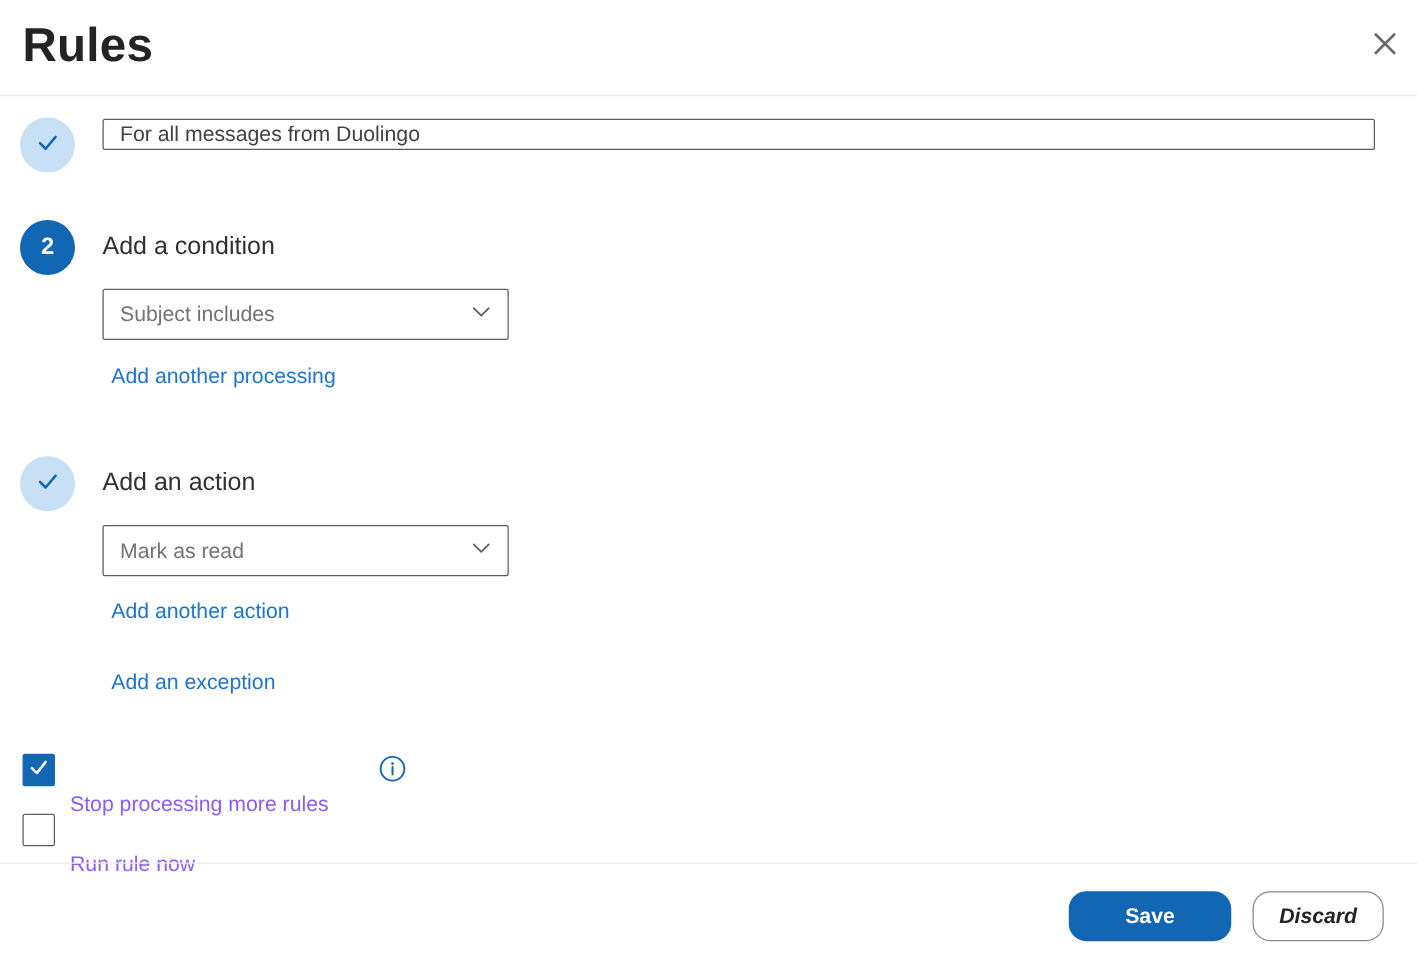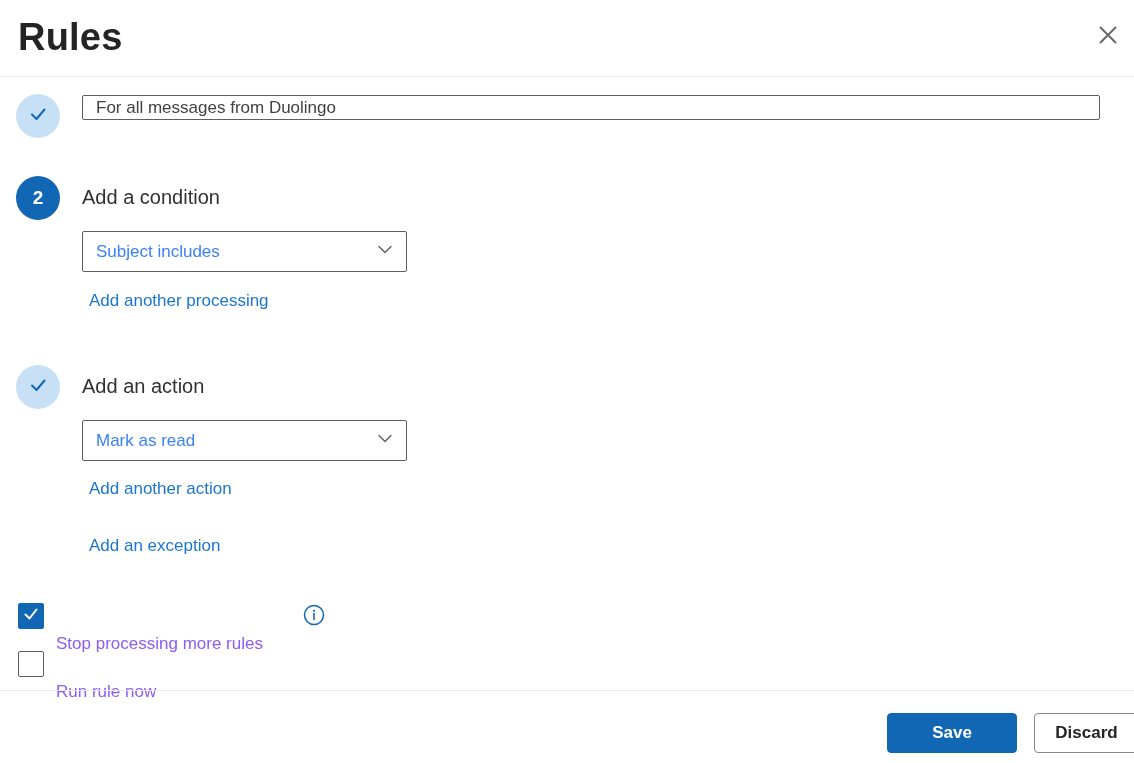--- a/index.html
+++ b/index.html
@@ -30,21 +30,21 @@
     font-size: 17px; color: #424242;
   }
   .name-input { left: 82px; top: 95px; width: 1018px; height: 25px; }
 
   .section-heading { font-size: 20px; color: #323130; }
 
   .dropdown {
     border: 1px solid #605e5c; border-radius: 2px; background: #fff;
     width: 325px; height: 41px;
     display: flex; align-items: center; justify-content: space-between;
-    padding: 0 12px 0 13px; font-size: 17px; color: #3b82f6; cursor: pointer;
+    padding: 0 12px 0 13px; font-size: 17px; color: #737373; cursor: pointer;
   }
 
   .chip-input {
     left: 414px; top: 230px; width: 463px; height: 43px;
     border: 2px solid #2b7cd3; border-radius: 2px; background: #fff;
     display: flex; align-items: center; padding: 0 8px; cursor: text;
   }
   .chip {
     display: flex; align-items: center; gap: 11px;
     background: #f3f2f1; border-radius: 14px; height: 27px; padding: 0 13px;
@@ -59,23 +59,23 @@
   .link { font-size: 17px; color: #1b76d1; cursor: pointer; text-decoration: none; display: inline-block; }
 
   
   .checkbox { width: 26px; height: 26px; border-radius: 2px; display: flex; align-items: center; justify-content: center; cursor: pointer; }
   .checkbox.checked { background: #1267b4; border: 1px solid #1267b4; }
   .checkbox.unchecked { background: #ffffff; border: 1px solid #605e5c; }
   .cb-label { font-size: 17px; color: #8b5cf6; margin-top: 28px; }
 
   
   .ftr-divider { left: 0; top: 690px; width: 1134px; height: 1px; background: #ebebeb; }
-  .btn { border-radius: 4px; font-size: 17px; font-weight: 600; display: flex; align-items: center; justify-content: center; cursor: pointer; font-family: "Liberation Sans", sans-serif; margin-left: 32px; }
+  .btn { border-radius: 14px; font-size: 17px; font-weight: 600; display: flex; align-items: center; justify-content: center; cursor: pointer; font-family: "Liberation Sans", sans-serif; }
   .btn.primary { left: 855px; top: 713px; width: 130px; height: 40px; background: #1267b4; color: #ffffff; border: 1px solid #1267b4; }
-  .btn.secondary { left: 1002px; top: 713px; width: 105px; height: 40px; background: #ffffff; color: #242424; border: 1px solid #8a8886; }
+  .btn.secondary { left: 1002px; top: 713px; width: 105px; height: 40px; background: #ffffff; color: #242424; border: 1px solid #8a8886; font-style: italic; }
 </style>
 </head>
 <body>
 
 <div class="dialog">
 
   <div class="abs title">Rules</div>
   <button class="abs close-btn">
     <span>
       <svg width="26" height="26" viewBox="0 0 26 26">

